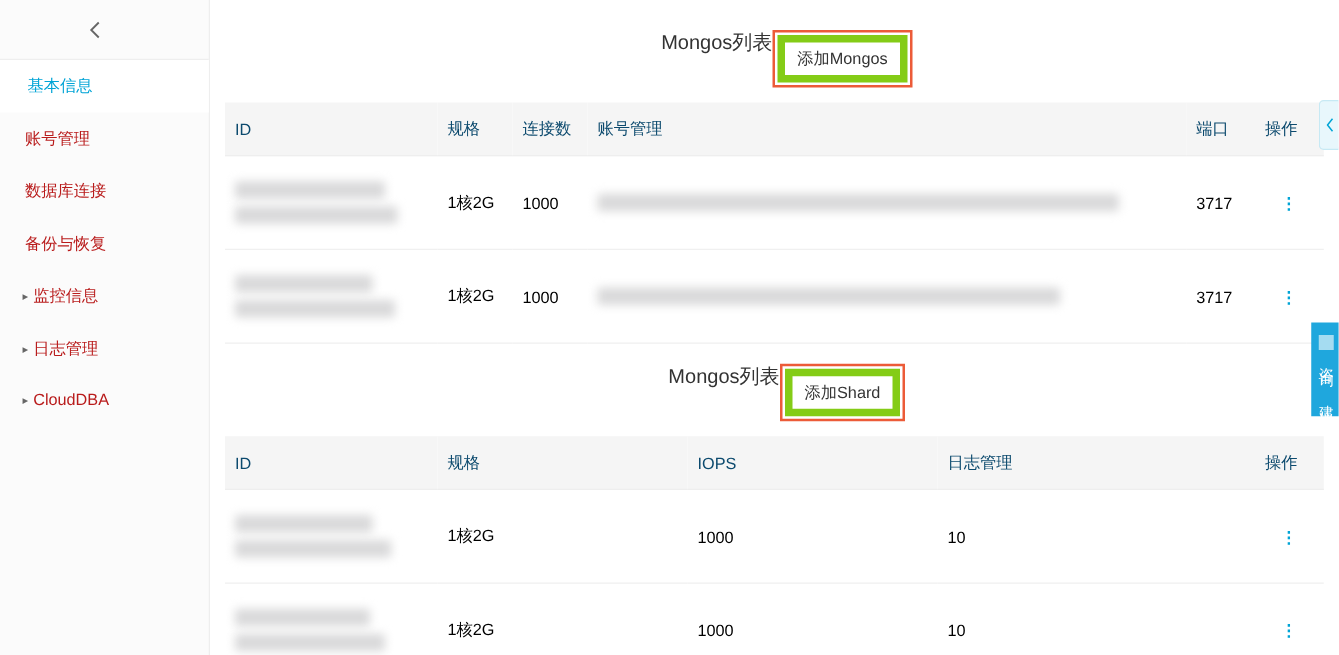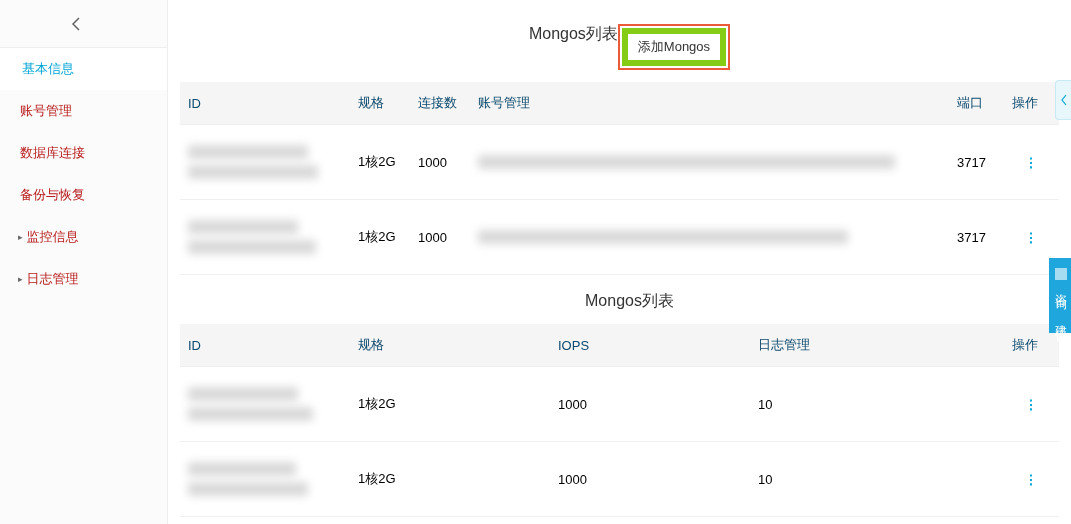--- a/index.html
+++ b/index.html
@@ -154,20 +154,21 @@
     <svg width="12" height="16" viewBox="0 0 12 16" fill="none">
         <path d="M9 2 L3 8 L9 14" stroke-width="1.5"></path>
       </svg>
   </div>
   <div class="nav-item no-children active">基本信息</div>
   <div class="nav-item no-children">账号管理</div>
   <div class="nav-item no-children">数据库连接</div>
   <div class="nav-item no-children">备份与恢复</div>
   <div class="nav-item has-children">监控信息</div>
   <div class="nav-item has-children">日志管理</div>
+  <div class="nav-item has-children">CloudDBA</div>
 </div>
 
 <div class="main">
 
   <div class="section-header">
     <div class="section-title">Mongos列表</div>
     <span class="highlight-box">
       <button class="add-btn">添加Mongos</button>
     </span>
   </div>
@@ -215,20 +216,23 @@
             <span class="blur-block" style="width:80%"></span>
           </td>
         <td>3717</td>
         <td class="more-dots"><span>⋮</span></td>
       </tr>
     </tbody>
   </table>
 
   <div class="section-header">
     <div class="section-title">Mongos列表</div>
+    <span class="highlight-box">
+      <button class="add-btn">添加Shard</button>
+    </span>
   </div>
   <table>
     <colgroup>
         <col style="width:170px">
         <col style="width:200px">
         <col style="width:200px">
         <col>
         <col style="width:55px">
       </colgroup>
     <thead>

